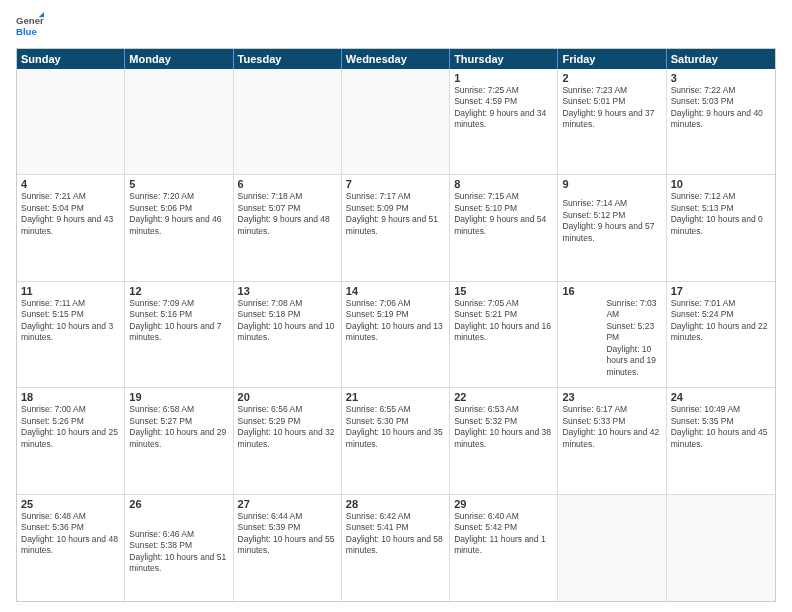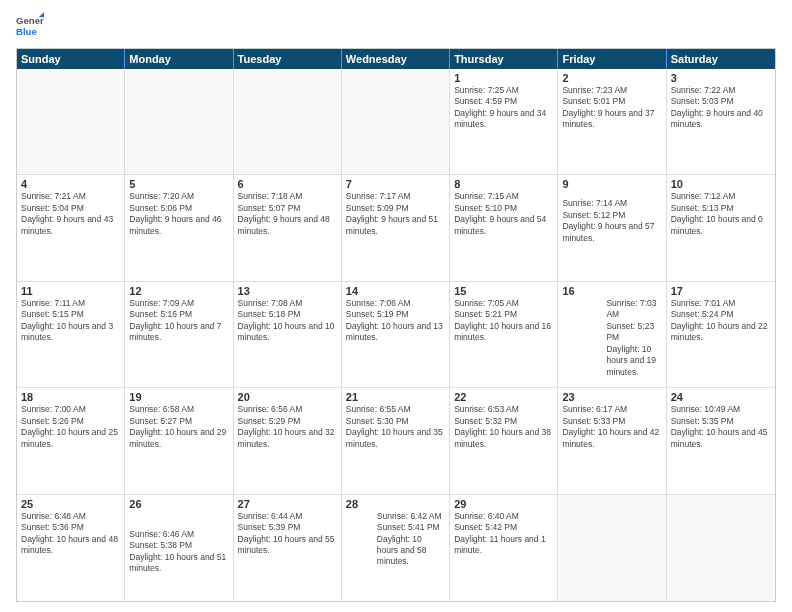--- a/index.html
+++ b/index.html
@@ -297,21 +297,21 @@
 Daylight: 10 hours and 51 minutes.</div>
           </div>
           <div class="cal-cell">
             <div class="day-num">27</div>
             <div class="day-info" style="white-space: pre-line;">Sunrise: 6:44 AM
 Sunset: 5:39 PM
 Daylight: 10 hours and 55 minutes.</div>
           </div>
           <div class="cal-cell">
             <div class="day-num">28</div>
-            <div class="day-info" style="white-space: pre-line; margin-left: 31px;">Sunrise: 6:42 AM
+            <div class="day-info" style="white-space: pre-line;">Sunrise: 6:42 AM
 Sunset: 5:41 PM
 Daylight: 10 hours and 58 minutes.</div>
           </div>
           <div class="cal-cell">
             <div class="day-num">29</div>
             <div class="day-info" style="white-space: pre-line;">Sunrise: 6:40 AM
 Sunset: 5:42 PM
 Daylight: 11 hours and 1 minute.</div>
           </div>
           <div class="cal-cell empty"></div>

